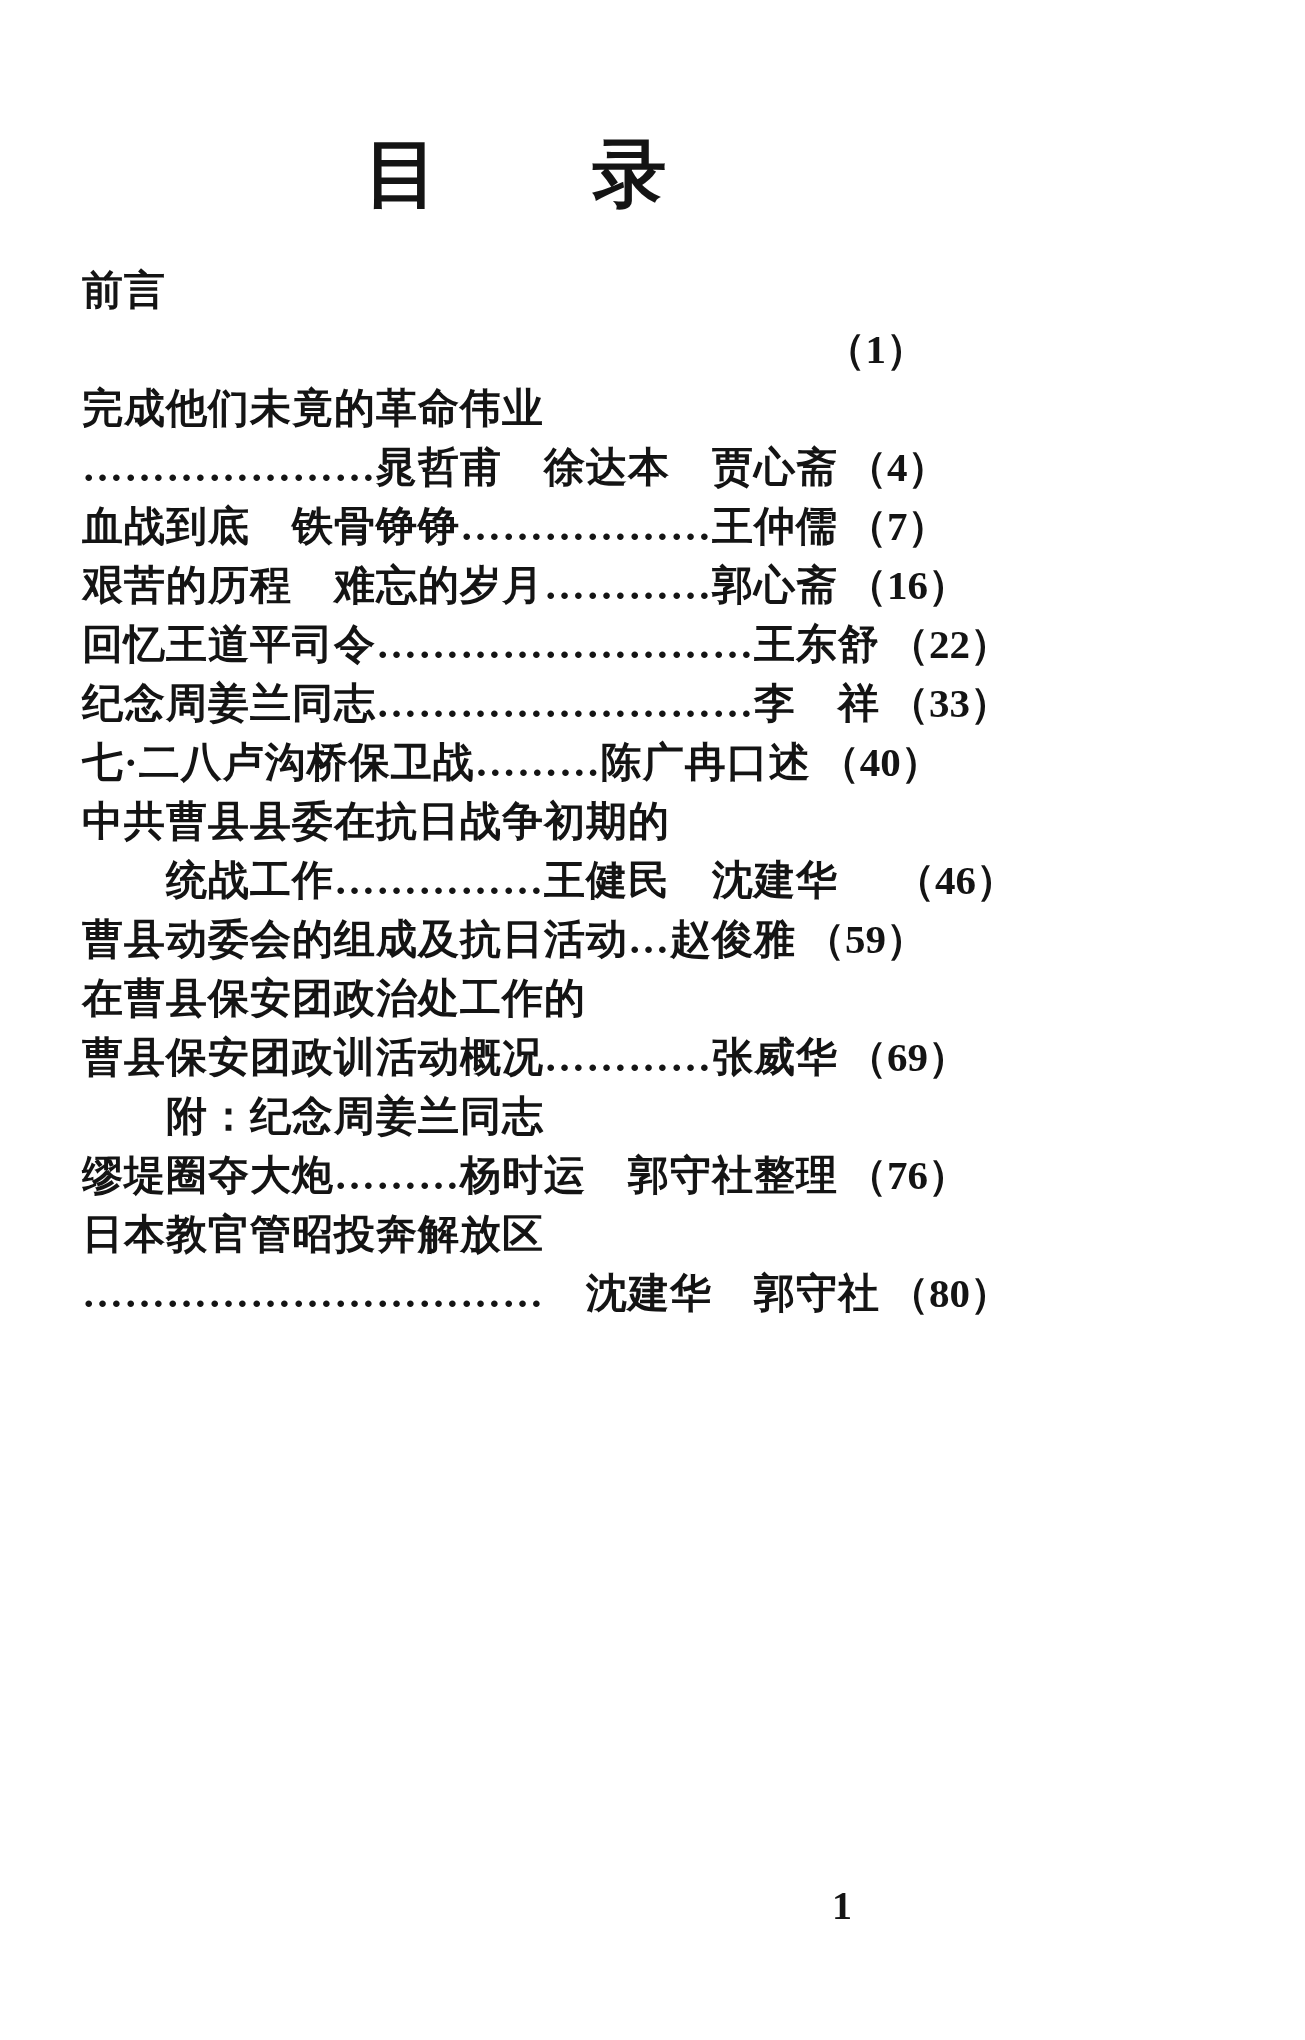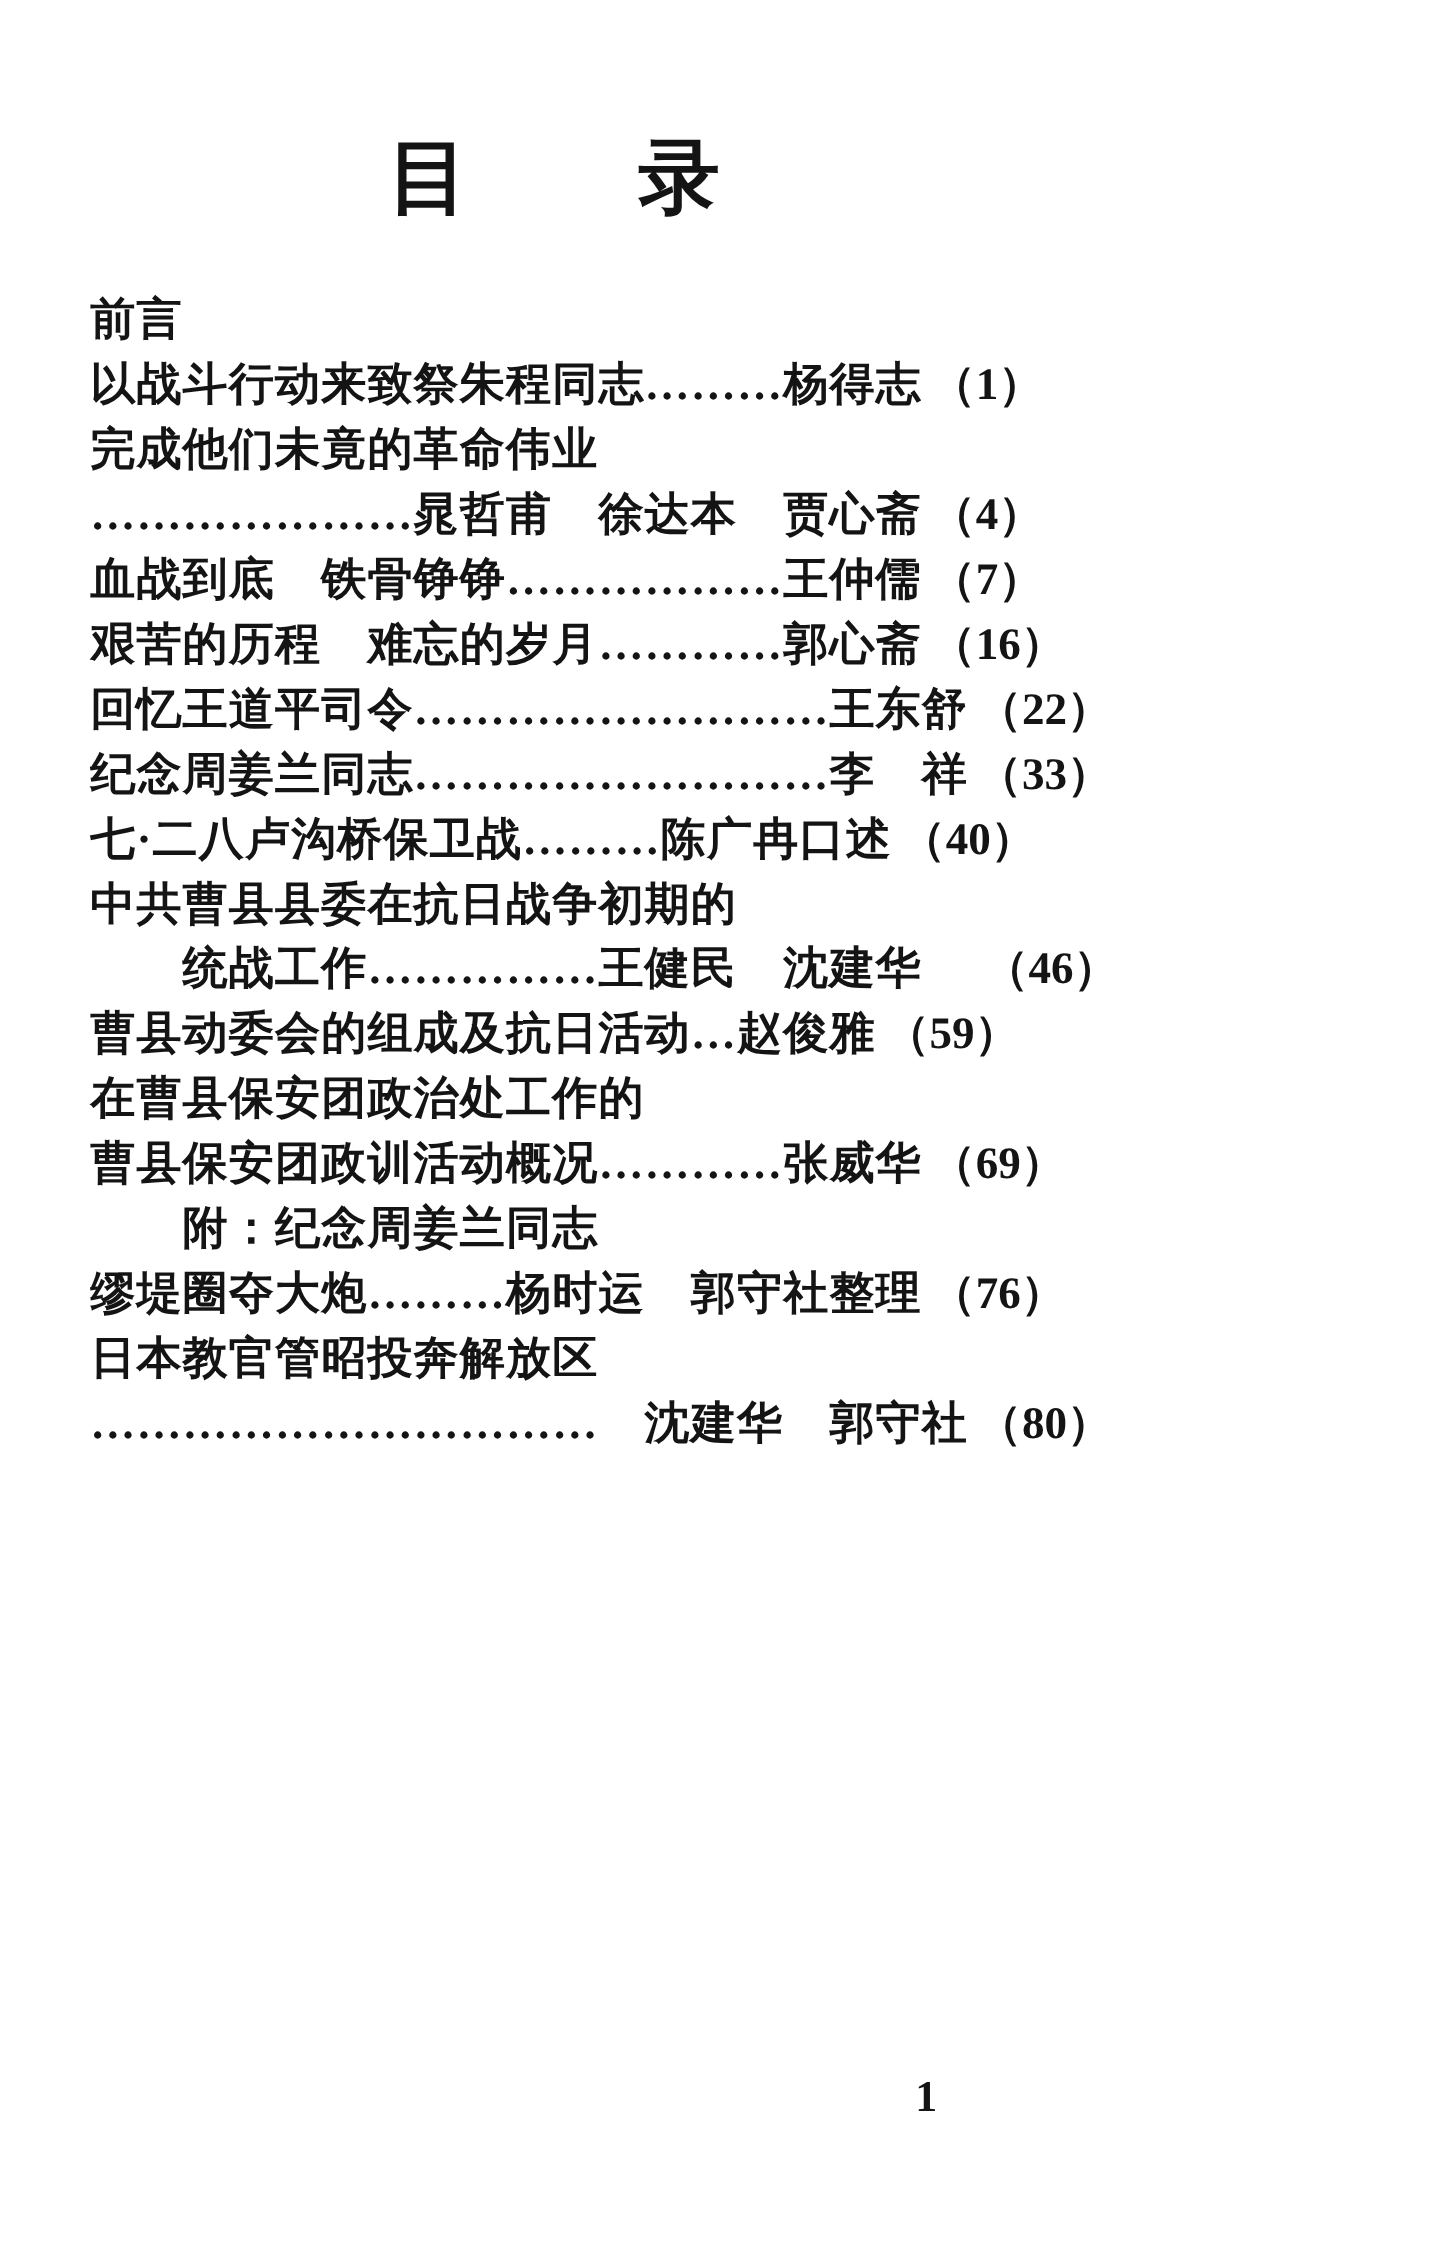--- a/index.html
+++ b/index.html
@@ -18,21 +18,21 @@
     width: 1305px;
     height: 2040px;
     background: #ffffff;
     overflow: hidden;
   }
   .title {
     position: absolute;
     top: 122px;
     left: 82px;
     width: 845px;
-    margin: 0;
+    margin: 12px;
     text-align: center;
     font-size: 74px;
     font-weight: 700;
     letter-spacing: 2px;
     line-height: 1.1;
   }
   .entries {
     position: absolute;
     top: 261px;
     left: 82px;
@@ -75,21 +75,20 @@
   <h1 class="title">目　　录</h1>
 
   <div class="entries">
 
     <div class="row">
       <span class="text">前言</span>
       <span class="pageno"></span>
     </div>
 
     <div class="row">
-      <span class="text">以战斗行动来致祭朱程同志………杨得志</span>
       <span class="pageno">（1）</span>
     </div>
 
     <div class="row">
       <span class="text">完成他们未竟的革命伟业</span>
       <span class="pageno"></span>
     </div>
 
     <div class="row">
       <span class="text">…………………晁哲甫　徐达本　贾心斋</span>

